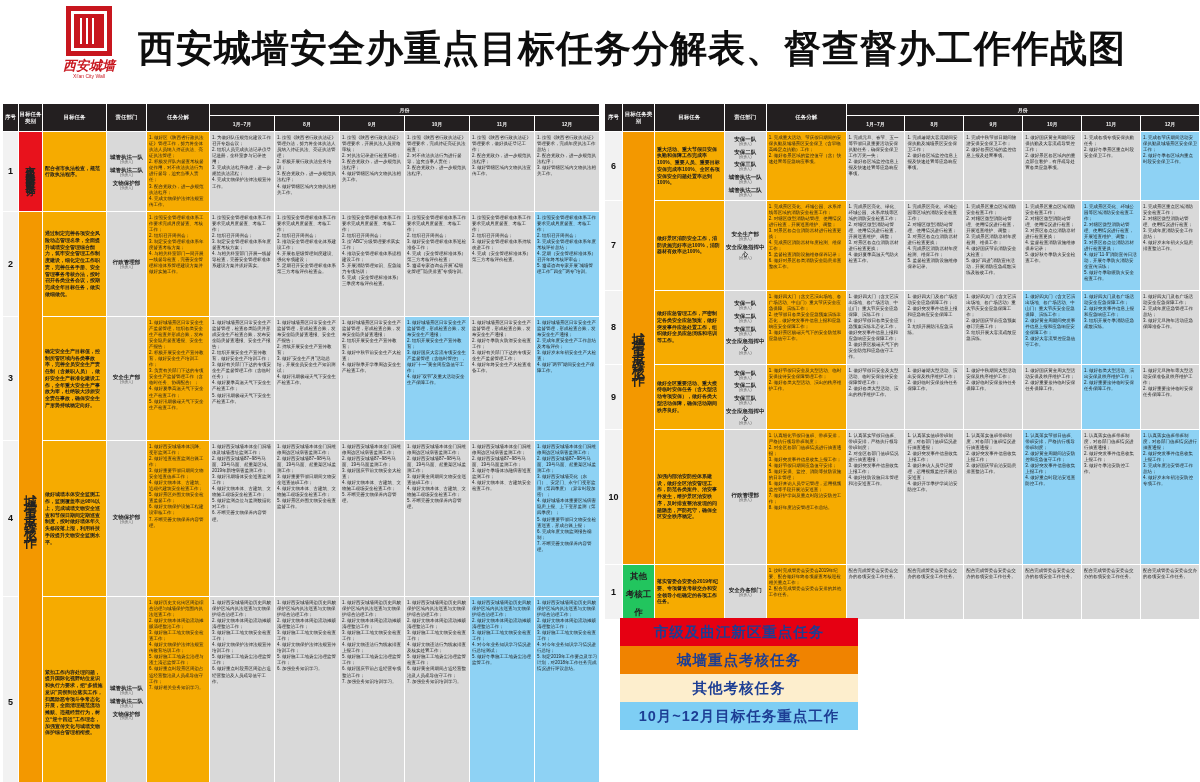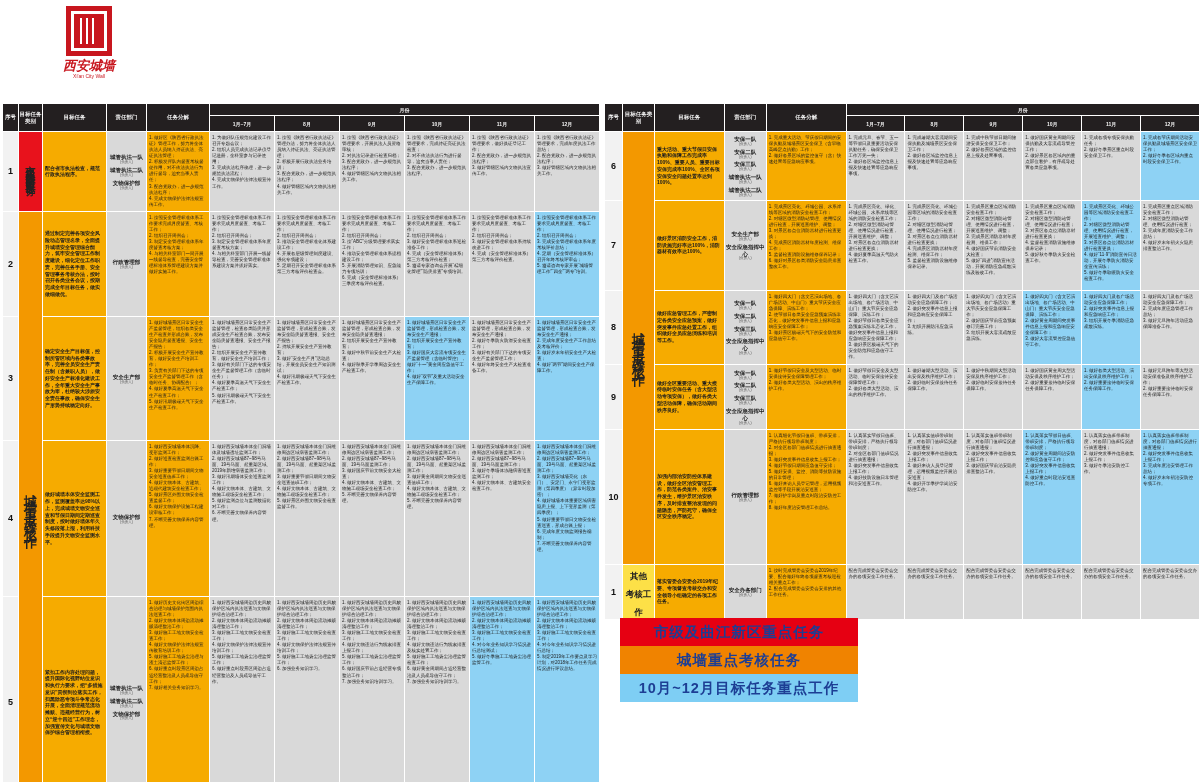--- a/index.html
+++ b/index.html
@@ -28,21 +28,21 @@
   .task-table th,.task-table td{border:1px solid #fff;padding:0;overflow:hidden;}
   .task-table th{background:#231f20;color:#f2f2f2;font-weight:bold;text-align:center;
        vertical-align:middle;font-size:5.5px;}
   th.months-group{height:11px;font-size:5px;}
   th.hmonth{height:15px;font-size:5px;}
   td.no-cell{background:#f2f2f2;color:#111;font-size:9px;font-weight:bold;
        text-align:center;vertical-align:middle;}
   td.cat{text-align:center;vertical-align:middle;}
   td.cat-red{background:#e8121c;}
   td.cat-orange{background:#f39800;}
-  td.cat-cream{background:#fde047;font-family:Liberation Serif, serif;}
+  td.cat-cream{background:#22c55e;font-family:Liberation Serif, serif;}
   .vtext{display:inline-block;writing-mode:vertical-rl;text-orientation:upright;
        font-weight:bold;color:#222;}
   .vtext-red{font-size:10px;letter-spacing:2px;max-height:58px;line-height:11px;}
   .vtext-orange{font-size:13px;letter-spacing:6px;line-height:15px;}
   .cream-label{font-size:8.5px;font-weight:bold;color:#222;white-space:pre-line;line-height:1.3;}
   td.task-cell{background:#f6ab00;color:#1c1c1c;font-size:5px;font-weight:bold;
        padding:3px 2px;line-height:1.35;vertical-align:middle;text-align:left;}
   td.dept-cell{background:#d9d9d9;text-align:center;vertical-align:middle;padding:2px 1px;}
   .dept-name{font-size:5.5px;font-weight:bold;color:#1b1b1b;line-height:1.25;margin-top:2px;}
   .dept-note{font-size:3.5px;color:#555;line-height:1.1;}
@@ -65,20 +65,21 @@
 <body>
 
 <div class="page">
 
   <div class="hdr">
     <div class="logo">
       <div class="seal"></div>
       <div class="logo-text">西安城墙</div>
       <div class="logo-sub">Xi'an City Wall</div>
     </div>
+    <div class="title">西安城墙安全办重点目标任务分解表、督查督办工作作战图</div>
   </div>
 
   <div class="tbl-wrap" id="left-wrap">
       <table class="task-table">
         <colgroup>
           <col style="width: 16px;">
           <col style="width: 24px;">
           <col style="width: 64px;">
           <col style="width: 40px;">
           <col style="width: 63px;">
@@ -559,16 +560,17 @@
             <td class="month-cell">配合完成管委会安委会交办的各项安全工作任务。</td>
             <td class="month-cell">配合完成管委会安委会交办的各项安全工作任务。</td>
           </tr>
         </tbody>
       </table>
     </div>
 
   <div class="legend">
     <div class="legend-item lg-red">市级及曲江新区重点任务</div>
     <div class="legend-item lg-orange">城墙重点考核任务</div>
+    <div class="legend-item lg-cream">其他考核任务</div>
     <div class="legend-item lg-blue">10月~12月目标任务重点工作</div>
   </div>
 
 </div>
 
 </body></html>

